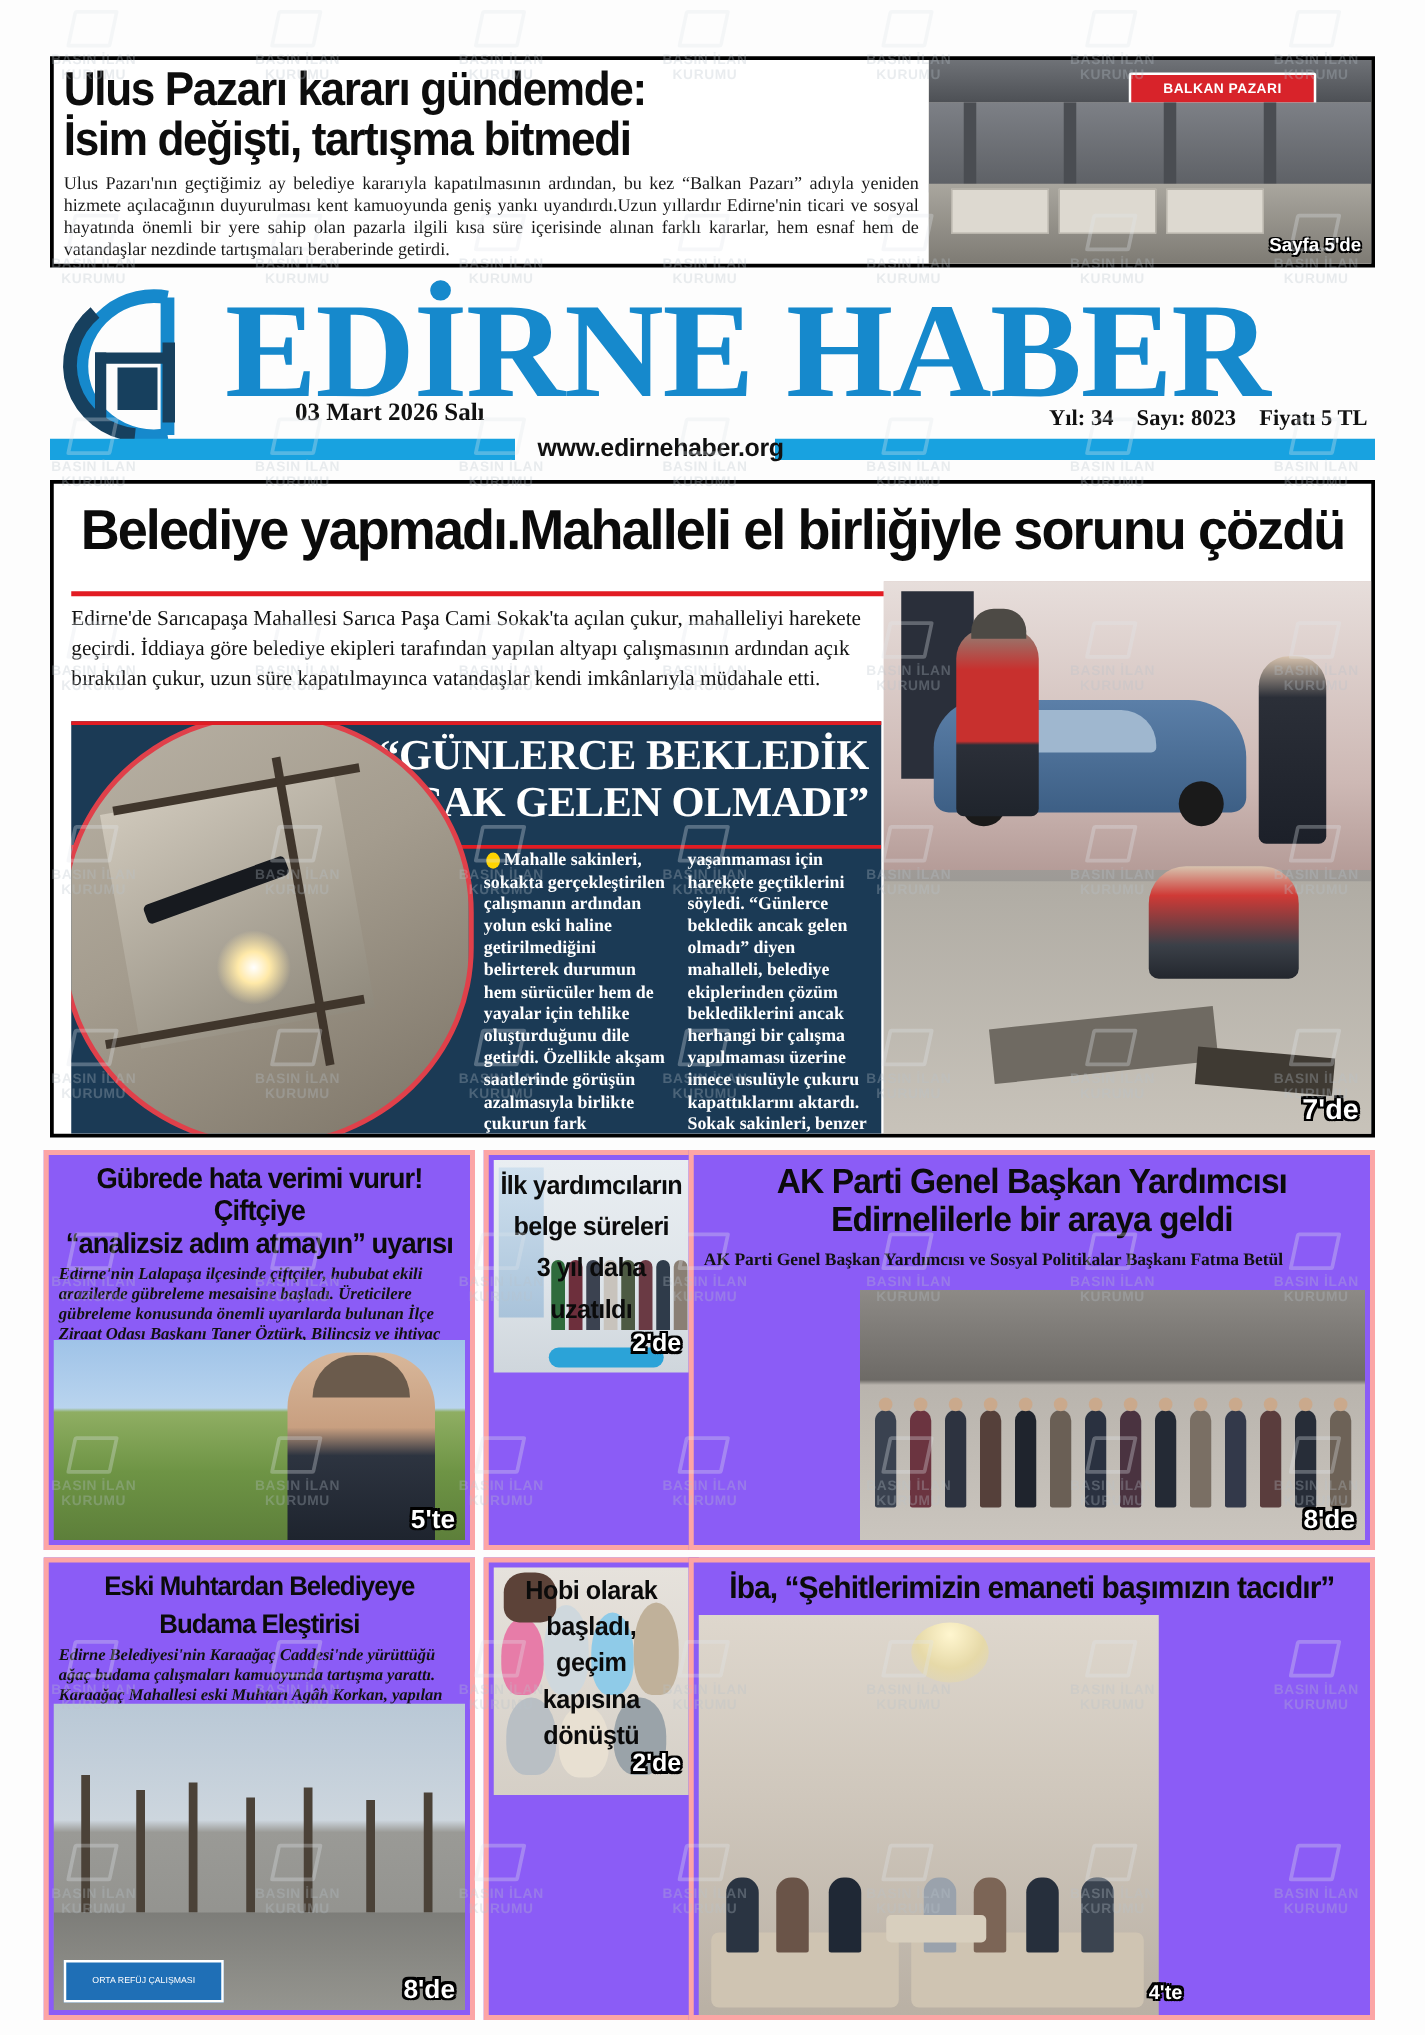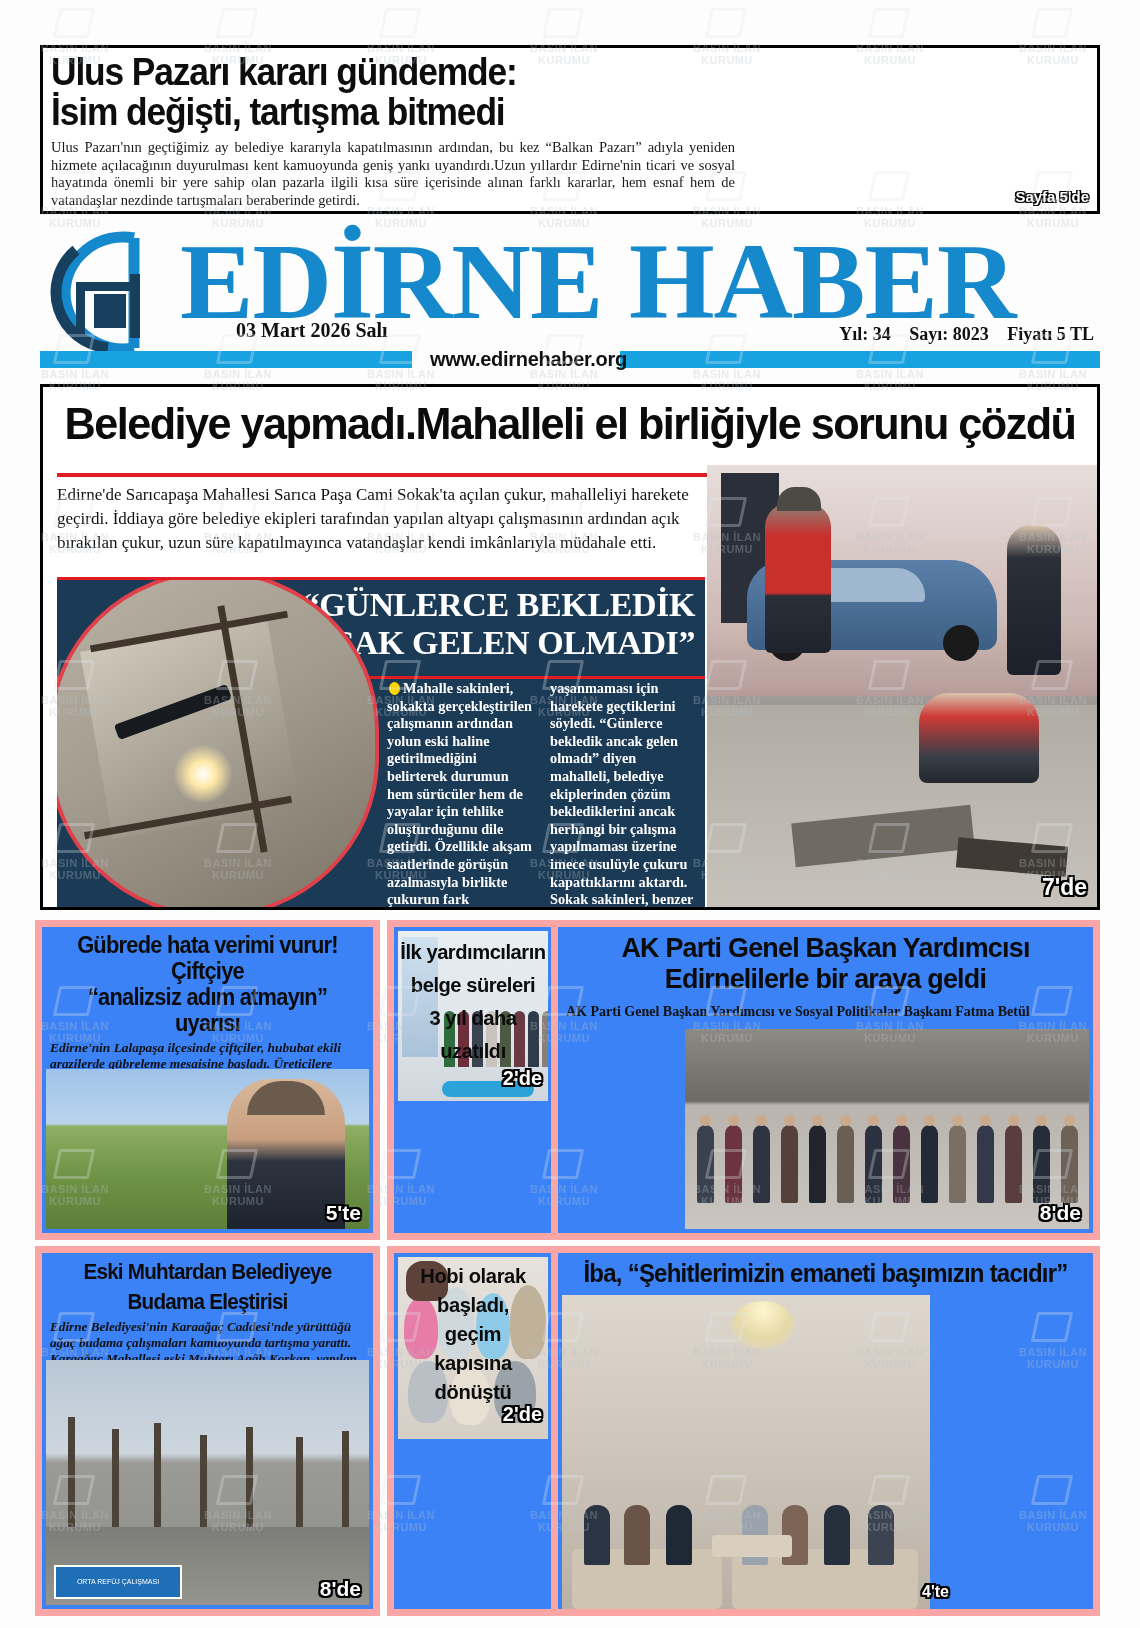--- a/index.html
+++ b/index.html
@@ -213,21 +213,21 @@
   .page-badge {
     position: absolute;
     font-family: "Liberation Sans", sans-serif; font-weight: bold;
     font-size: 23px; color: #fff;
     text-shadow: -2px -2px 0 #000, 2px -2px 0 #000, -2px 2px 0 #000, 2px 2px 0 #000,
                  0 2px 0 #000, 2px 0 0 #000, -2px 0 0 #000, 0 -2px 0 #000;
     z-index: 20;
   }
 
   
-  .panel { position: absolute; border: 7px solid #fca5a5; background: #3b82f6; overflow: hidden; z-index: 10; }
+  .panel { position: absolute; border: 4px solid #fca5a5; background: #8b5cf6; overflow: hidden; z-index: 10; }
   .panel h3 {
     font-family: "Liberation Sans", sans-serif; font-weight: bold;
     color: #0b0b0b; text-align: center; letter-spacing: -.8px;
   }
   .panel p.body {
     font-family: "Liberation Serif", serif; font-weight: bold;
     color: #111;
   }
 
   
@@ -317,20 +317,33 @@
 
 <div class="page">
 
   <div class="promo">
     <div class="promo-left">
       <h1>
         <span>Ulus Pazarı kararı gündemde:</span><br>
         <span>İsim değişti, tartışma bitmedi</span>
       </h1>
       <p>Ulus Pazarı'nın geçtiğimiz ay belediye kararıyla kapatılmasının ardından, bu kez “Balkan Pazarı” adıyla yeniden hizmete açılacağının duyurulması kent kamuoyunda geniş yankı uyandırdı.Uzun yıllardır Edirne'nin ticari ve sosyal hayatında önemli bir yere sahip olan pazarla ilgili kısa süre içerisinde alınan farklı kararlar, hem esnaf hem de vatandaşlar nezdinde tartışmaları beraberinde getirdi.</p>
+    </div>
+    <div class="promo-photo">
+      <div class="ph-roof"></div>
+      <div class="ph-sign">BALKAN PAZARI</div>
+      <div class="ph-struct"></div>
+      <div class="ph-col" style="left:28px"></div>
+      <div class="ph-col" style="left:108px"></div>
+      <div class="ph-col" style="left:188px"></div>
+      <div class="ph-col" style="left:268px"></div>
+      <div class="ph-floor"></div>
+      <div class="ph-block" style="left:18px;width:78px"></div>
+      <div class="ph-block" style="left:104px;width:78px"></div>
+      <div class="ph-block" style="left:190px;width:78px"></div>
     </div>
     <div class="sayfa-badge">Sayfa 5'de</div>
   </div>
 
   <div class="masthead">
     <svg class="logo-mark" viewBox="0 0 175 126">
       <path d="M88 8 A58 56 0 1 0 88 118" fill="none" stroke="#1689cc" stroke-width="11"></path>
       <path d="M30 20 A58 56 0 0 0 62 118" fill="none" stroke="#17405e" stroke-width="11"></path>
       <path d="M88 8 L88 118" fill="none" stroke="#1689cc" stroke-width="11"></path>
       <rect x="30" y="52" width="62" height="9" fill="#17405e"></rect>

